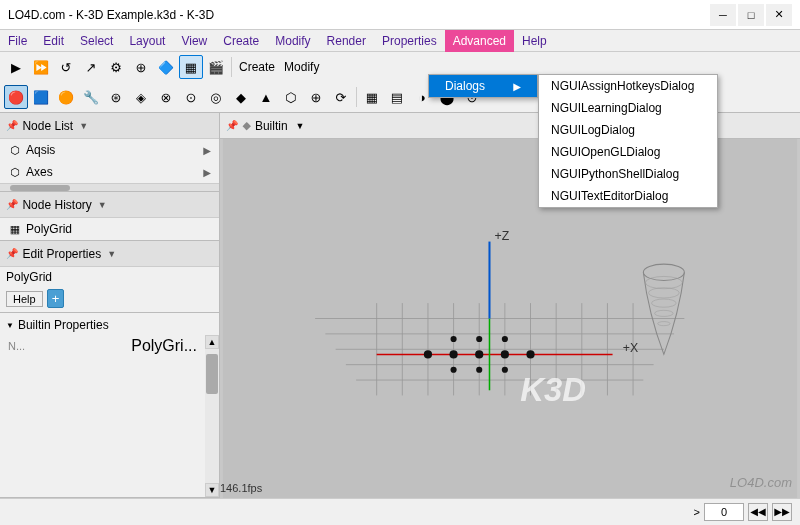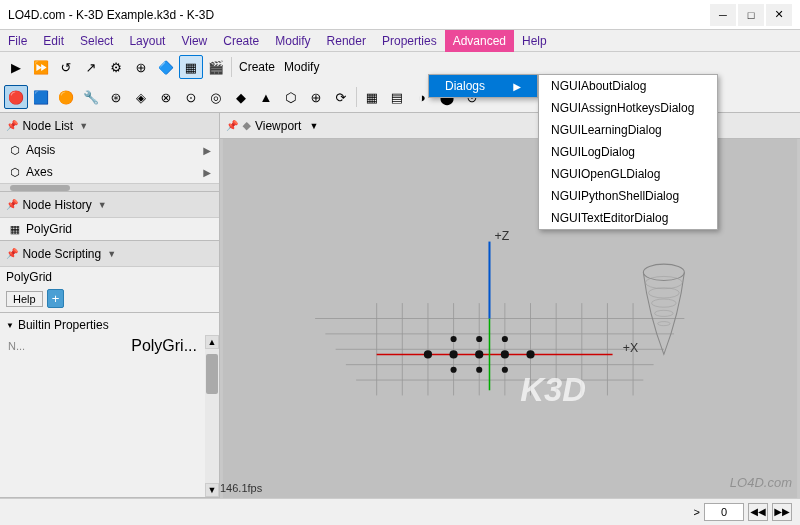--- a/index.html
+++ b/index.html
@@ -381,21 +381,21 @@
       </div>
       <div class="panel-item">
         <span class="panel-item-icon">▦</span>
         <span>PolyGrid</span>
       </div>
     </div>
 
     <div class="panel-section" style="flex:1;display:flex;flex-direction:column;">
       <div class="panel-header">
         <span class="pin-icon">📌</span>
-        <span>Node Scripting</span>
+        <span>Edit Properties</span>
         <span class="panel-header-arrow dd-arrow">▼</span>
       </div>
       <div class="props-label">PolyGrid</div>
       <div class="props-help">
         <button class="help-btn">Help</button>
         <button class="add-btn">+</button>
       </div>
       <div class="props-divider"></div>
       <div class="builtin-header">
         <span class="triangle-icon">▼</span>
@@ -417,21 +417,21 @@
         </div>
       </div>
     </div>
 
   </div>
 
   <div class="viewport-area">
     <div class="viewport-header">
       <span class="pin-icon">📌</span>
       <span style="font-size:11px;color:#888;">◆</span>
-      <span>Viewport</span>
+      <span>Builtin</span>
       <span class="dd-arrow" style="margin-left:4px;">▼</span>
     </div>
     <div class="viewport-content">
       
       <svg class="svg-scene" viewBox="0 0 560 350">
 
         <rect width="560" height="350" fill="#c0c0c0"></rect>
 
         <g stroke="#888" stroke-width="0.8" opacity="0.7">
 
@@ -517,21 +517,20 @@
 <div class="dropdown-overlay" style="position:fixed;top:0;left:0;width:800px;height:525px;z-index:100;pointer-events:none;">
 
   <div class="dropdown-menu" style="top:74px; left:428px; min-width:110px; pointer-events:all;">
     <div class="dropdown-item highlighted">
       <span>Dialogs</span>
       <span class="dropdown-item-arrow">▶</span>
     </div>
   </div>
 
   <div class="submenu" style="top:74px; left:538px; pointer-events:all;">
-    <div class="submenu-item">NGUIAboutDialog</div>
     <div class="submenu-item">NGUIAssignHotkeysDialog</div>
     <div class="submenu-item">NGUILearningDialog</div>
     <div class="submenu-item">NGUILogDialog</div>
     <div class="submenu-item">NGUIOpenGLDialog</div>
     <div class="submenu-item">NGUIPythonShellDialog</div>
     <div class="submenu-item">NGUITextEditorDialog</div>
   </div>
 
 </div>
 

